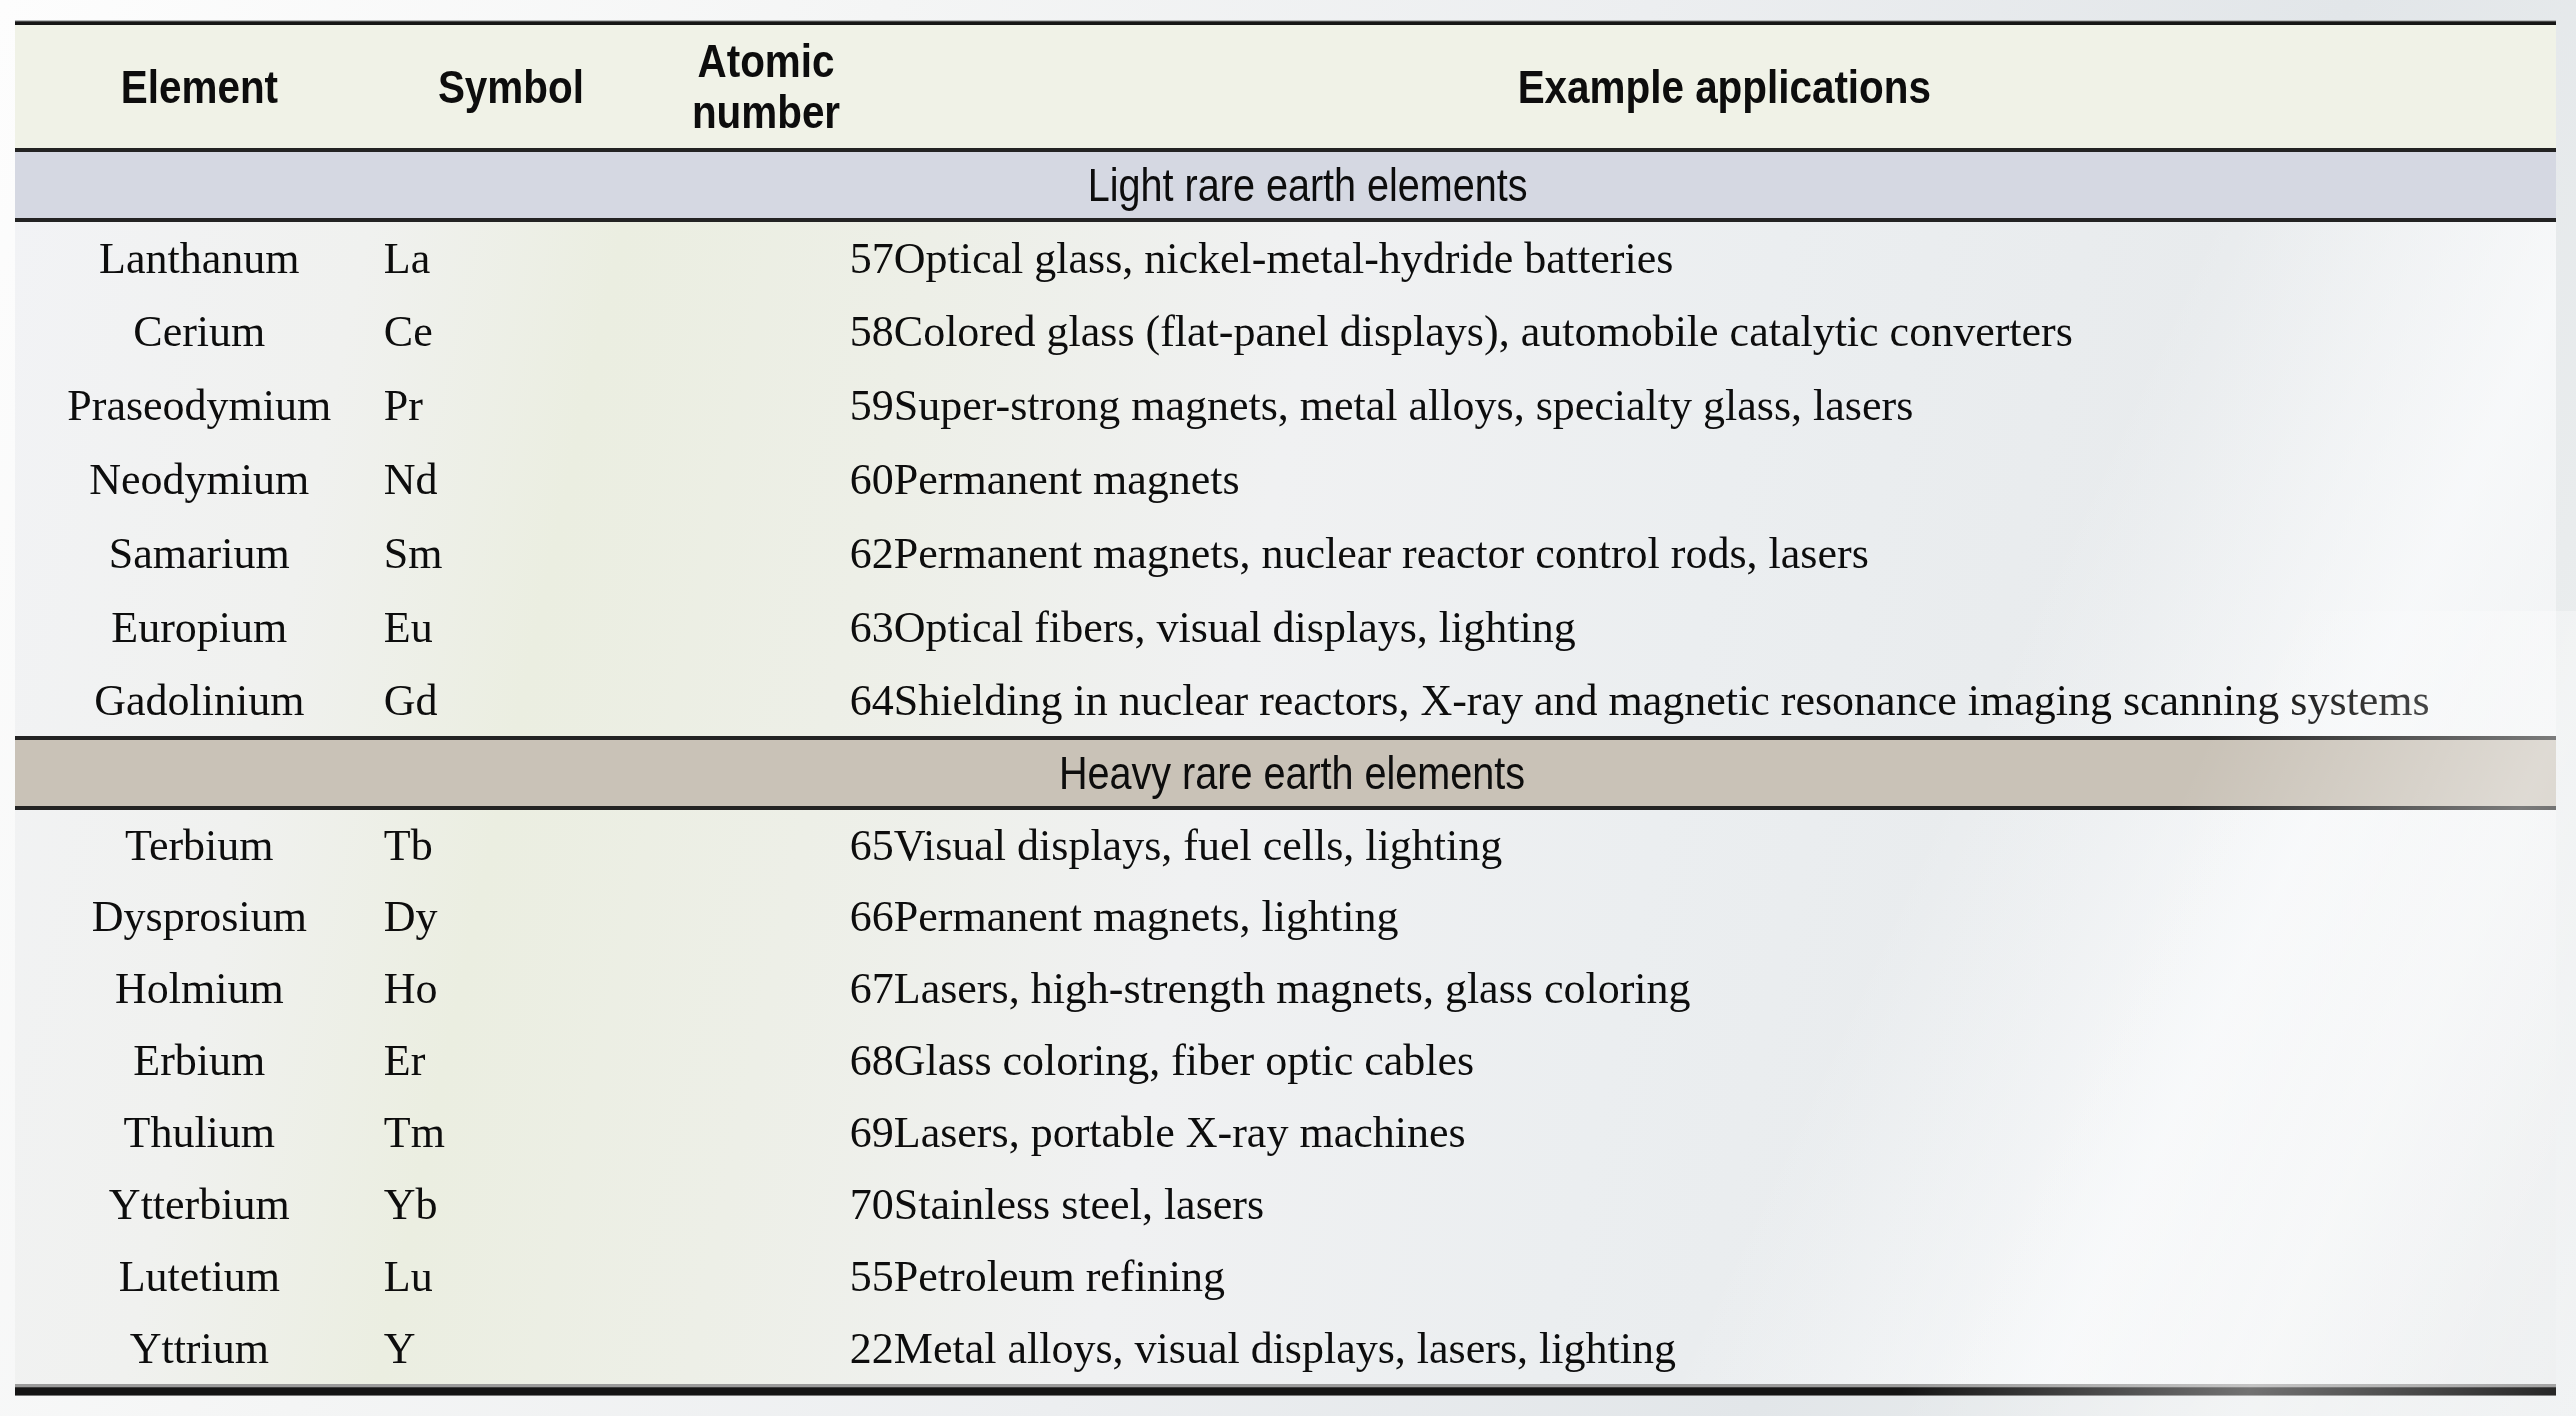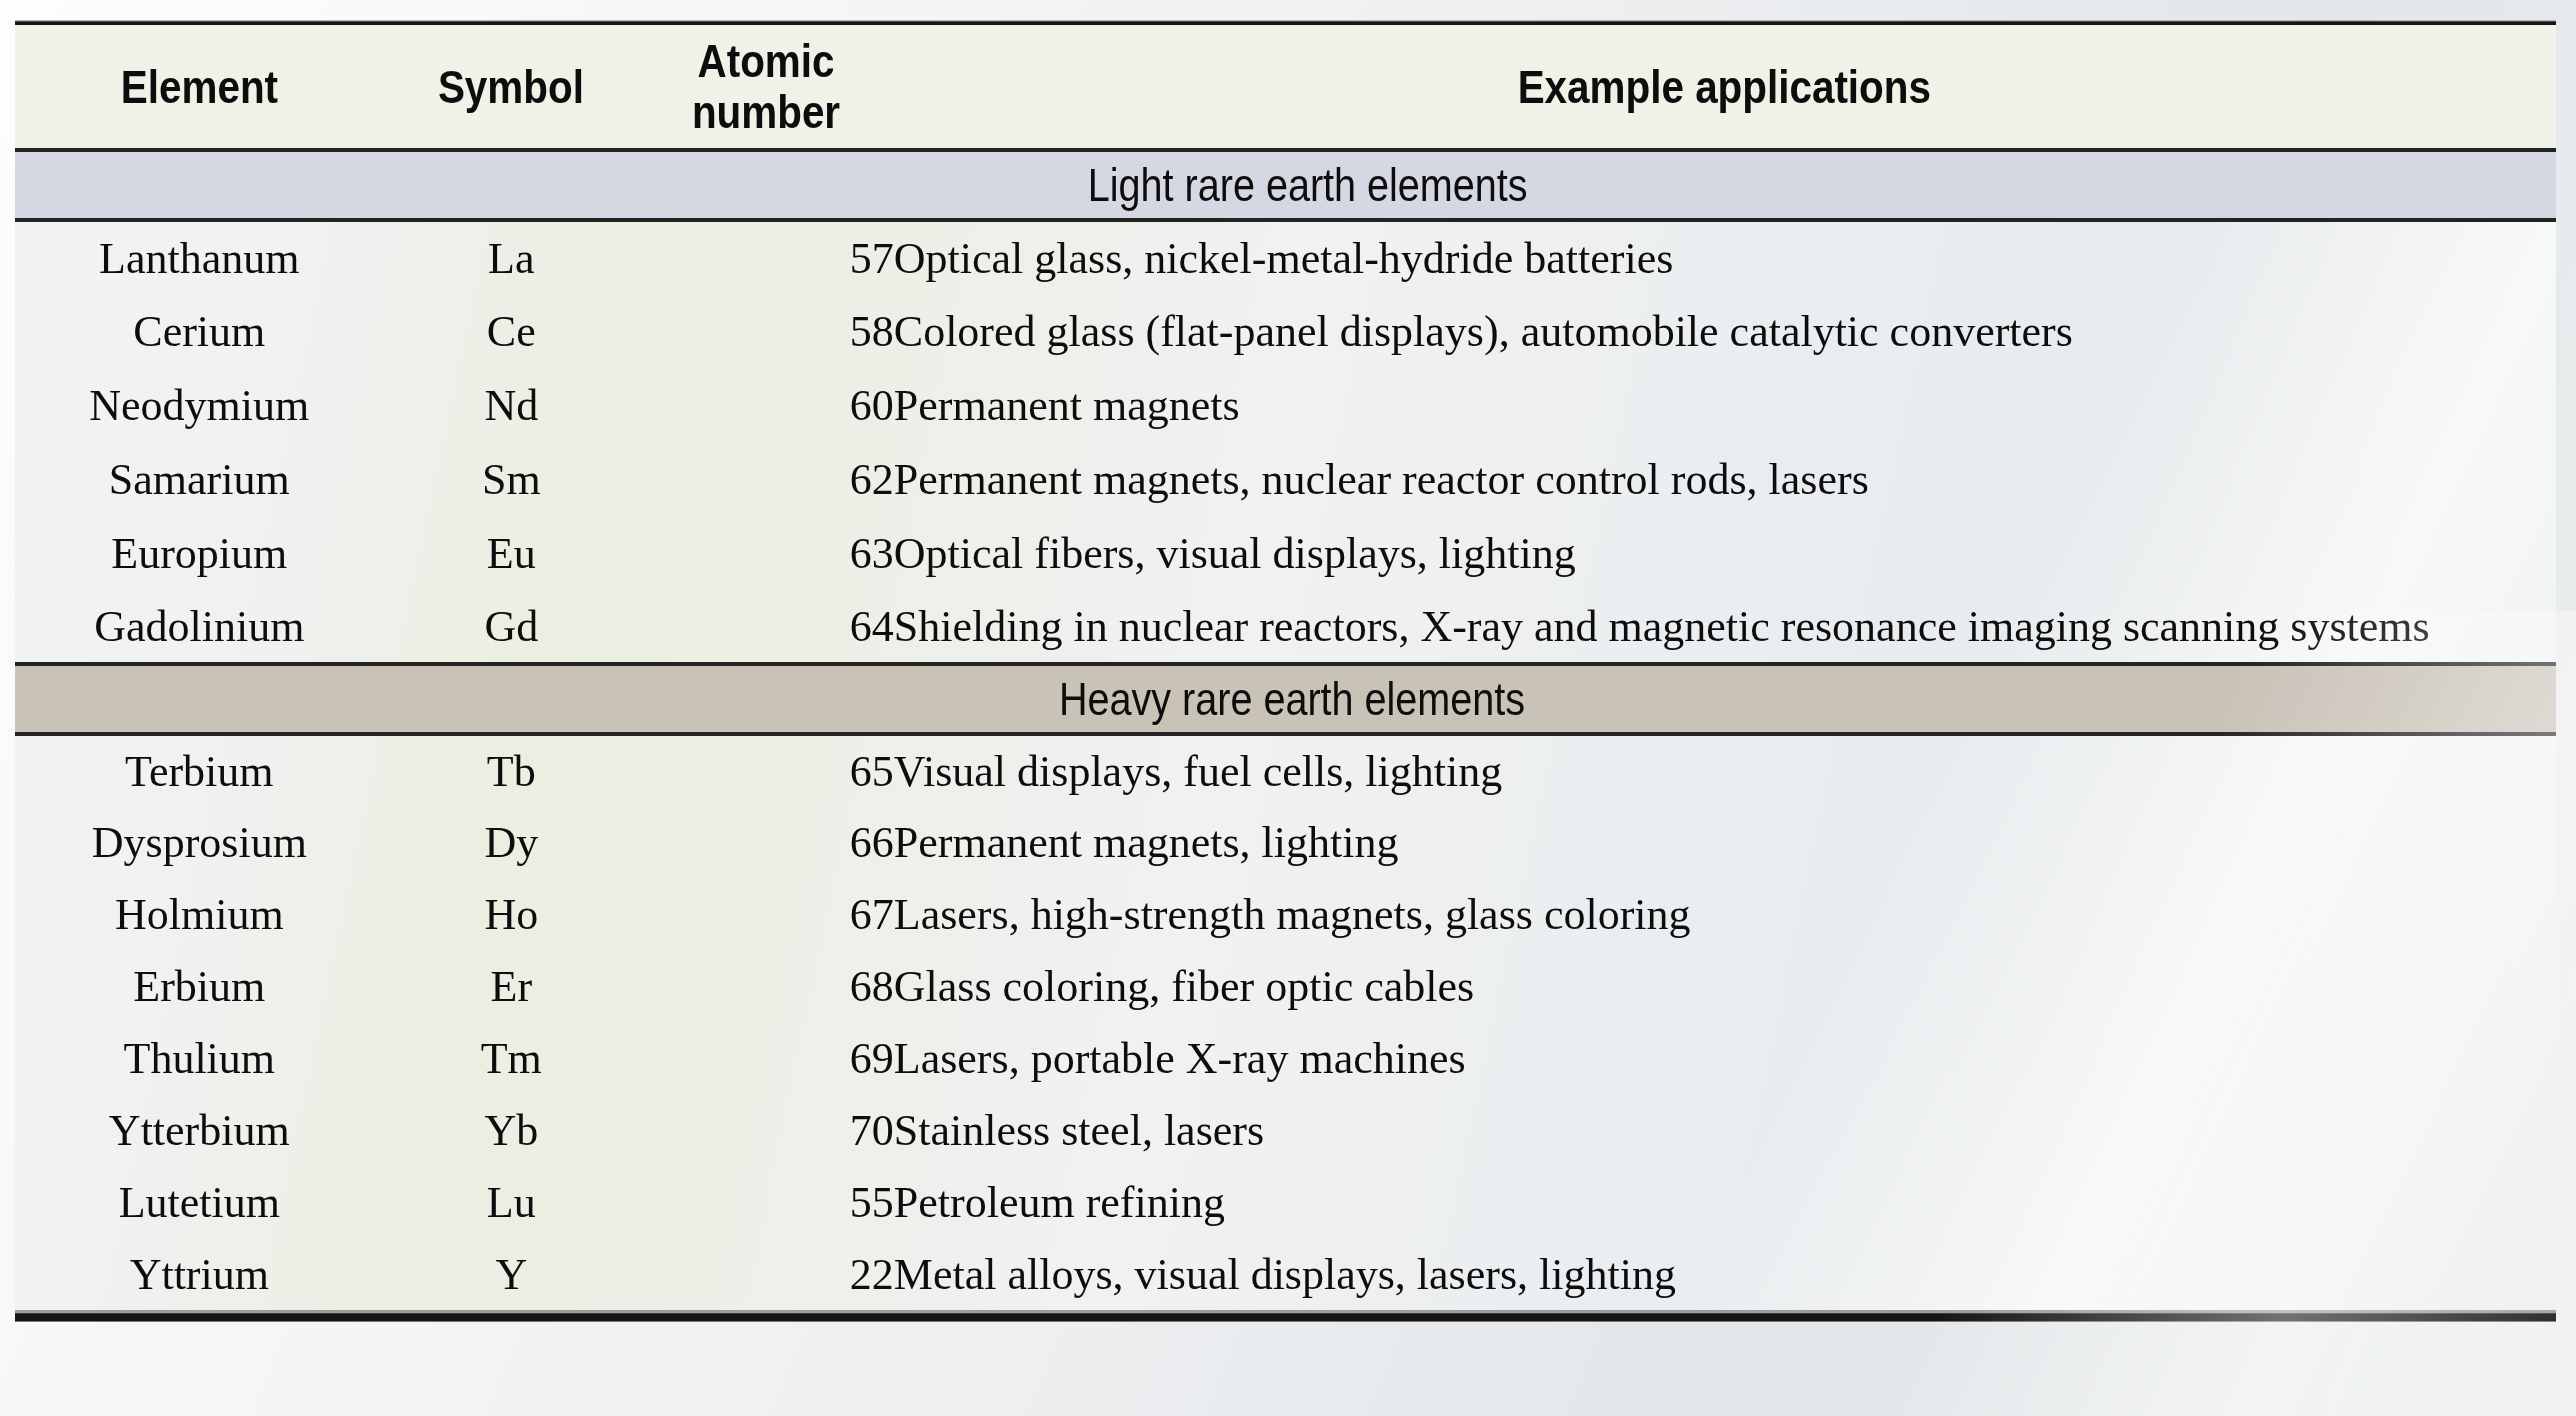--- a/index.html
+++ b/index.html
@@ -95,21 +95,21 @@
   tr.data-row { height: 74px; }
   tr.data-row.hv { height: 72px; }
   tr.data-row td {
     font-size: 44px;
     vertical-align: middle;
     padding: 0;
     white-space: nowrap;
     overflow: visible;
   }
   td.col-element { padding-left: 17.4px; text-align: center; }
-  td.col-symbol  { text-align: center; }
+  td.col-symbol  { }
   td.col-atomic  { text-align: right; }
   td.col-apps    { padding-left: 32px; text-align: left; }
 </style>
 </head>
 <body>
 
 <div class="figure">
   <div class="rule-top"></div>
 
   <table class="ree-table">
@@ -139,20 +139,26 @@
         <td class="col-atomic">57</td>
         <td class="col-apps">Optical glass, nickel-metal-hydride batteries</td>
       </tr>
       <tr class="data-row">
         <td class="col-element">Cerium</td>
         <td class="col-symbol">Ce</td>
         <td class="col-atomic">58</td>
         <td class="col-apps">Colored glass (flat-panel displays), automobile catalytic converters</td>
       </tr>
       <tr class="data-row">
+        <td class="col-element">Praseodymium</td>
+        <td class="col-symbol">Pr</td>
+        <td class="col-atomic">59</td>
+        <td class="col-apps">Super-strong magnets, metal alloys, specialty glass, lasers</td>
+      </tr>
+      <tr class="data-row">
         <td class="col-element">Neodymium</td>
         <td class="col-symbol">Nd</td>
         <td class="col-atomic">60</td>
         <td class="col-apps">Permanent magnets</td>
       </tr>
       <tr class="data-row">
         <td class="col-element">Samarium</td>
         <td class="col-symbol">Sm</td>
         <td class="col-atomic">62</td>
         <td class="col-apps">Permanent magnets, nuclear reactor control rods, lasers</td>

